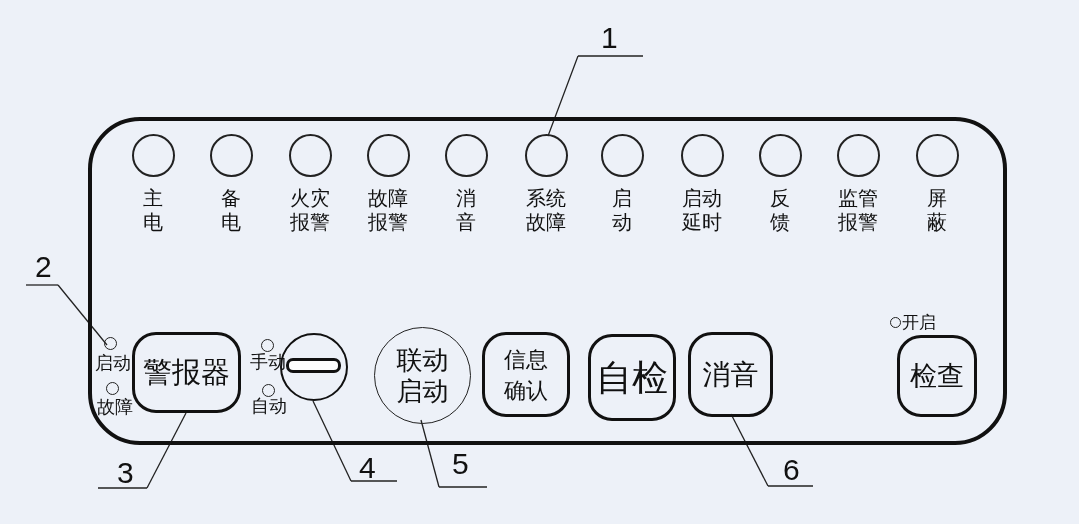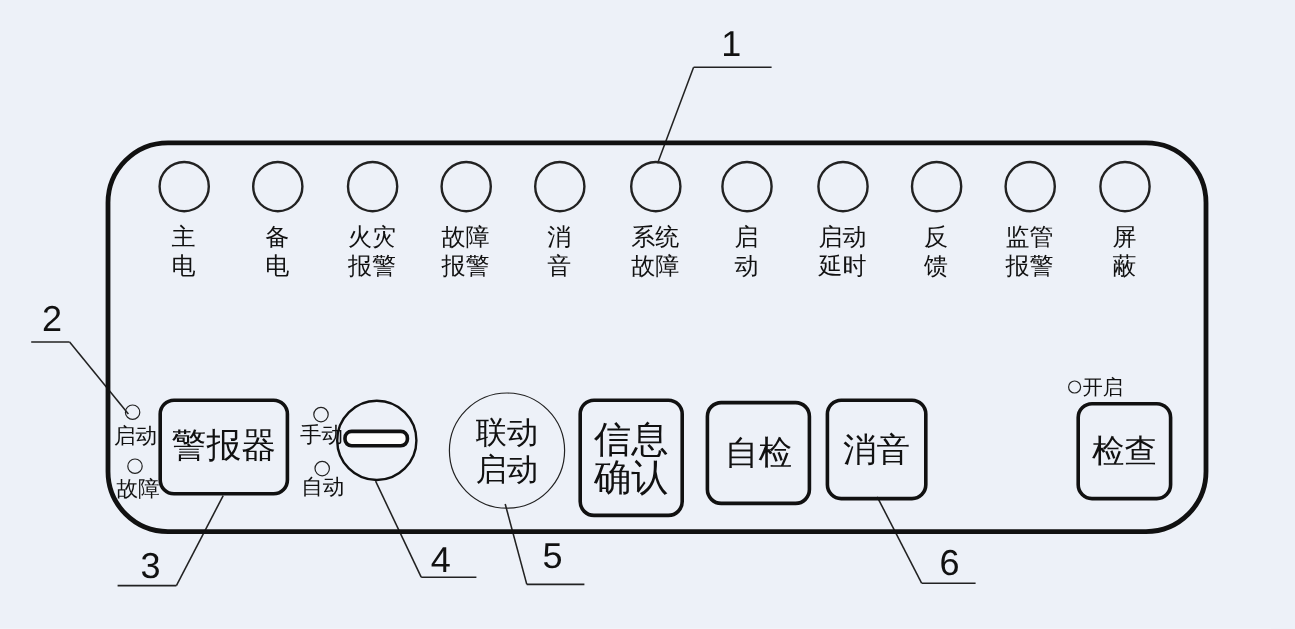--- a/index.html
+++ b/index.html
@@ -33,21 +33,21 @@
   .led {
     position:absolute; width:13px; height:13px; box-sizing:border-box;
     border:1.5px solid #222; border-radius:50%;
   }
   .small-label {
     position:absolute; font-size:18px; line-height:20px; text-align:center;font-family:Liberation Serif, serif;
   }
 
   .btn {
     position:absolute; box-sizing:border-box;
-    border:3px solid #111; border-radius:13px;
+    border:3px solid #111; border-radius:24px;
     display:flex; align-items:center; justify-content:center;
     text-align:left; white-space:pre-line; background:transparent;
     line-height:1.2; cursor:pointer;
   }
 
   .key-switch {
     position:absolute; left:280px; top:333px; width:68px; height:68px;
     box-sizing:border-box; border:2.5px solid #111; border-radius:50%;
     cursor:pointer;
   }
@@ -167,23 +167,23 @@
   <span class="small-label" style="left:248px;top:352px;width:40px;">手动</span>
   <span class="led" style="left:262px;top:384px;"></span>
   <span class="small-label" style="left:249px;top:396px;width:40px;">自动</span>
   <div class="key-switch">
     <span class="key-slot"></span>
   </div>
 
   <div class="linkage">联动
 启动</div>
 
-  <div class="btn" style="left:482px;top:332px;width:88px;height:99px;font-size:31px;line-height:31px;">信息
+  <div class="btn" style="left:482px;top:332px;width:88px;height:85px;font-size:22px;line-height:31px;">信息
 确认</div>
-  <div class="btn" style="left:588px;top:334px;width:88px;height:87px;font-size:28px;">自检</div>
+  <div class="btn" style="left:588px;top:334px;width:88px;height:87px;font-size:36px;">自检</div>
   <div class="btn" style="left:688px;top:332px;width:85px;height:85px;font-size:28px;">消音</div>
   <div class="btn" style="left:897px;top:335px;width:80px;height:82px;font-size:27px;">检查</div>
 
   <span class="led" style="left:890px;top:317px;width:11px;height:11px;"></span>
   <span class="small-label" style="left:902px;top:313px;font-size:17px;">开启</span>
 
   <span class="callout-num" style="left:601px;top:22px;">1</span>
   <span class="callout-num" style="left:35px;top:251px;">2</span>
   <span class="callout-num" style="left:117px;top:457px;">3</span>
   <span class="callout-num" style="left:359px;top:452px;">4</span>

